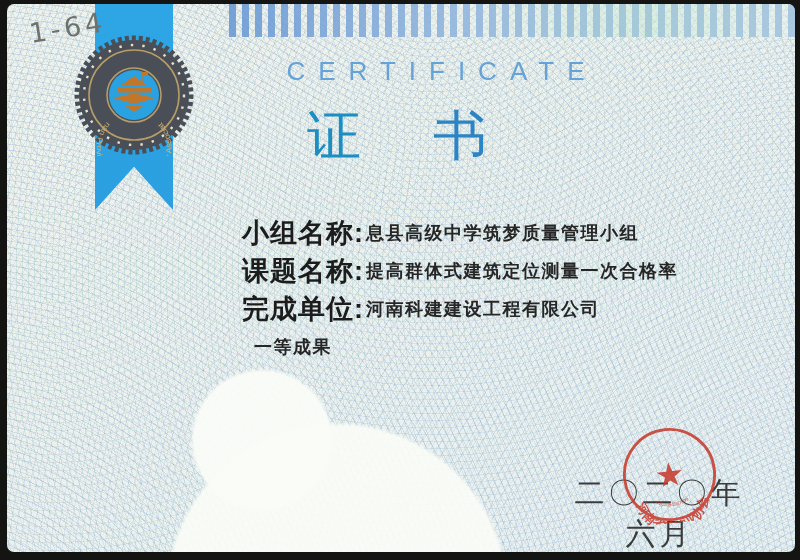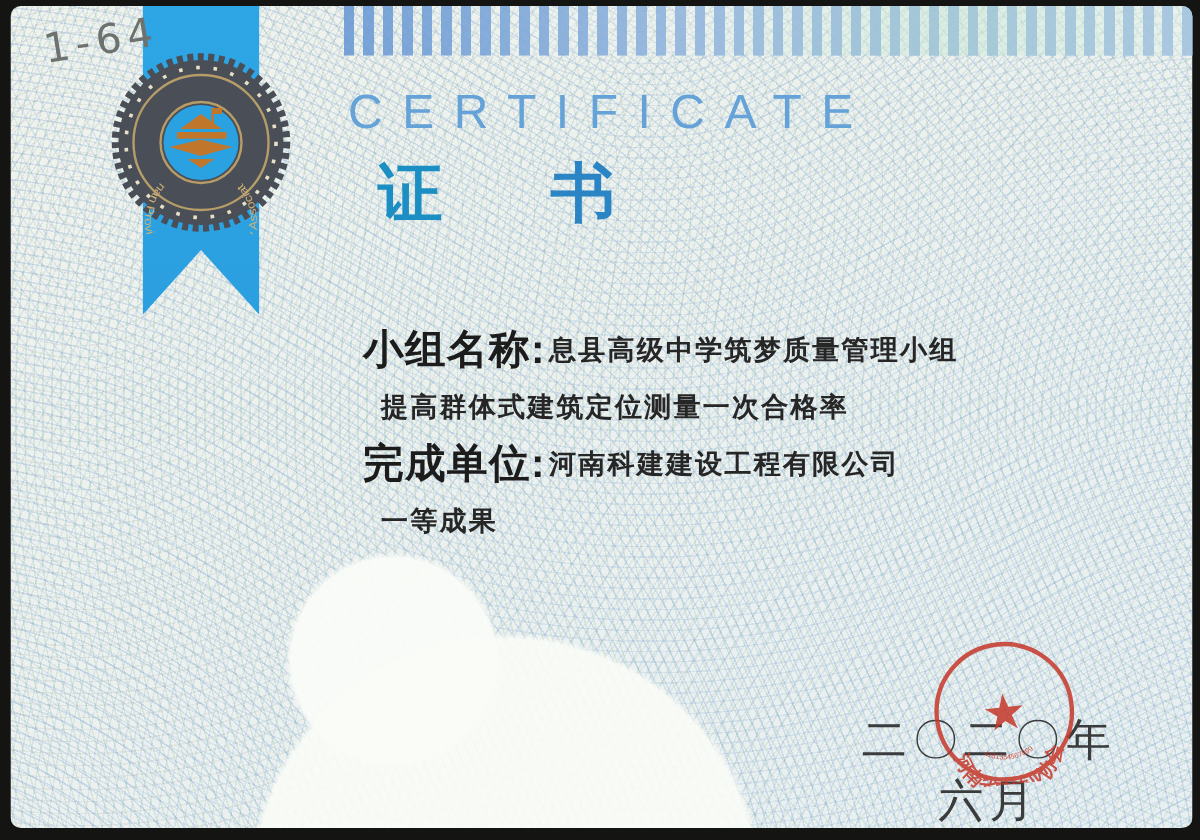--- a/index.html
+++ b/index.html
@@ -41,27 +41,27 @@
   
   .handnum{
     position:absolute;left:22px;top:8px;
     font-size:27px;color:#6e726f;letter-spacing:4px;
     transform:rotate(-9deg);
     font-family:"DejaVu Sans", sans-serif;
   }
   
   .title-en{
     position:absolute;left:225px;top:52px;width:420px;
-    font-size:32px;font-weight:500;
+    text-align:center;font-size:26px;font-weight:500;
     letter-spacing:13px;color:#64a2d8;
     font-family:"Liberation Sans", sans-serif;
   }
   .title-zh{
     position:absolute;left:245px;top:96px;width:290px;
-    text-align:left;font-size:43px;font-weight:bold;color:#1b8ec3;
+    text-align:center;font-size:54px;font-weight:normal;color:#1b8ec3;
     font-family:"Liberation Serif", serif;letter-spacing:0;
   }
   .title-zh .z2{margin-left:72px;color:#2b84c4;}
   
   .fields{position:absolute;left:235px;top:210px;width:540px;}
   .row{display:flex;height:38px;align-items:center;}
   .lbl{
     width:112px;flex:0 0 112px;font-size:27px;font-weight:bold;color:#1c1c1c;
     letter-spacing:1px;white-space:nowrap;
   }
@@ -118,20 +118,21 @@
   <div class="title-zh">
     <span class="z1">证</span><span class="z2">书</span>
   </div>
 
   <div class="fields">
     <div class="row">
       <span class="lbl">小组名称:</span>
       <span class="val">息县高级中学筑梦质量管理小组</span>
     </div>
     <div class="row">
+      <span class="lbl">课题名称:</span>
       <span class="val">提高群体式建筑定位测量一次合格率</span>
     </div>
     <div class="row">
       <span class="lbl">完成单位:</span>
       <span class="val">河南科建建设工程有限公司</span>
     </div>
     <div class="row">
       <span class="val">一等成果</span>
     </div>
   </div>

